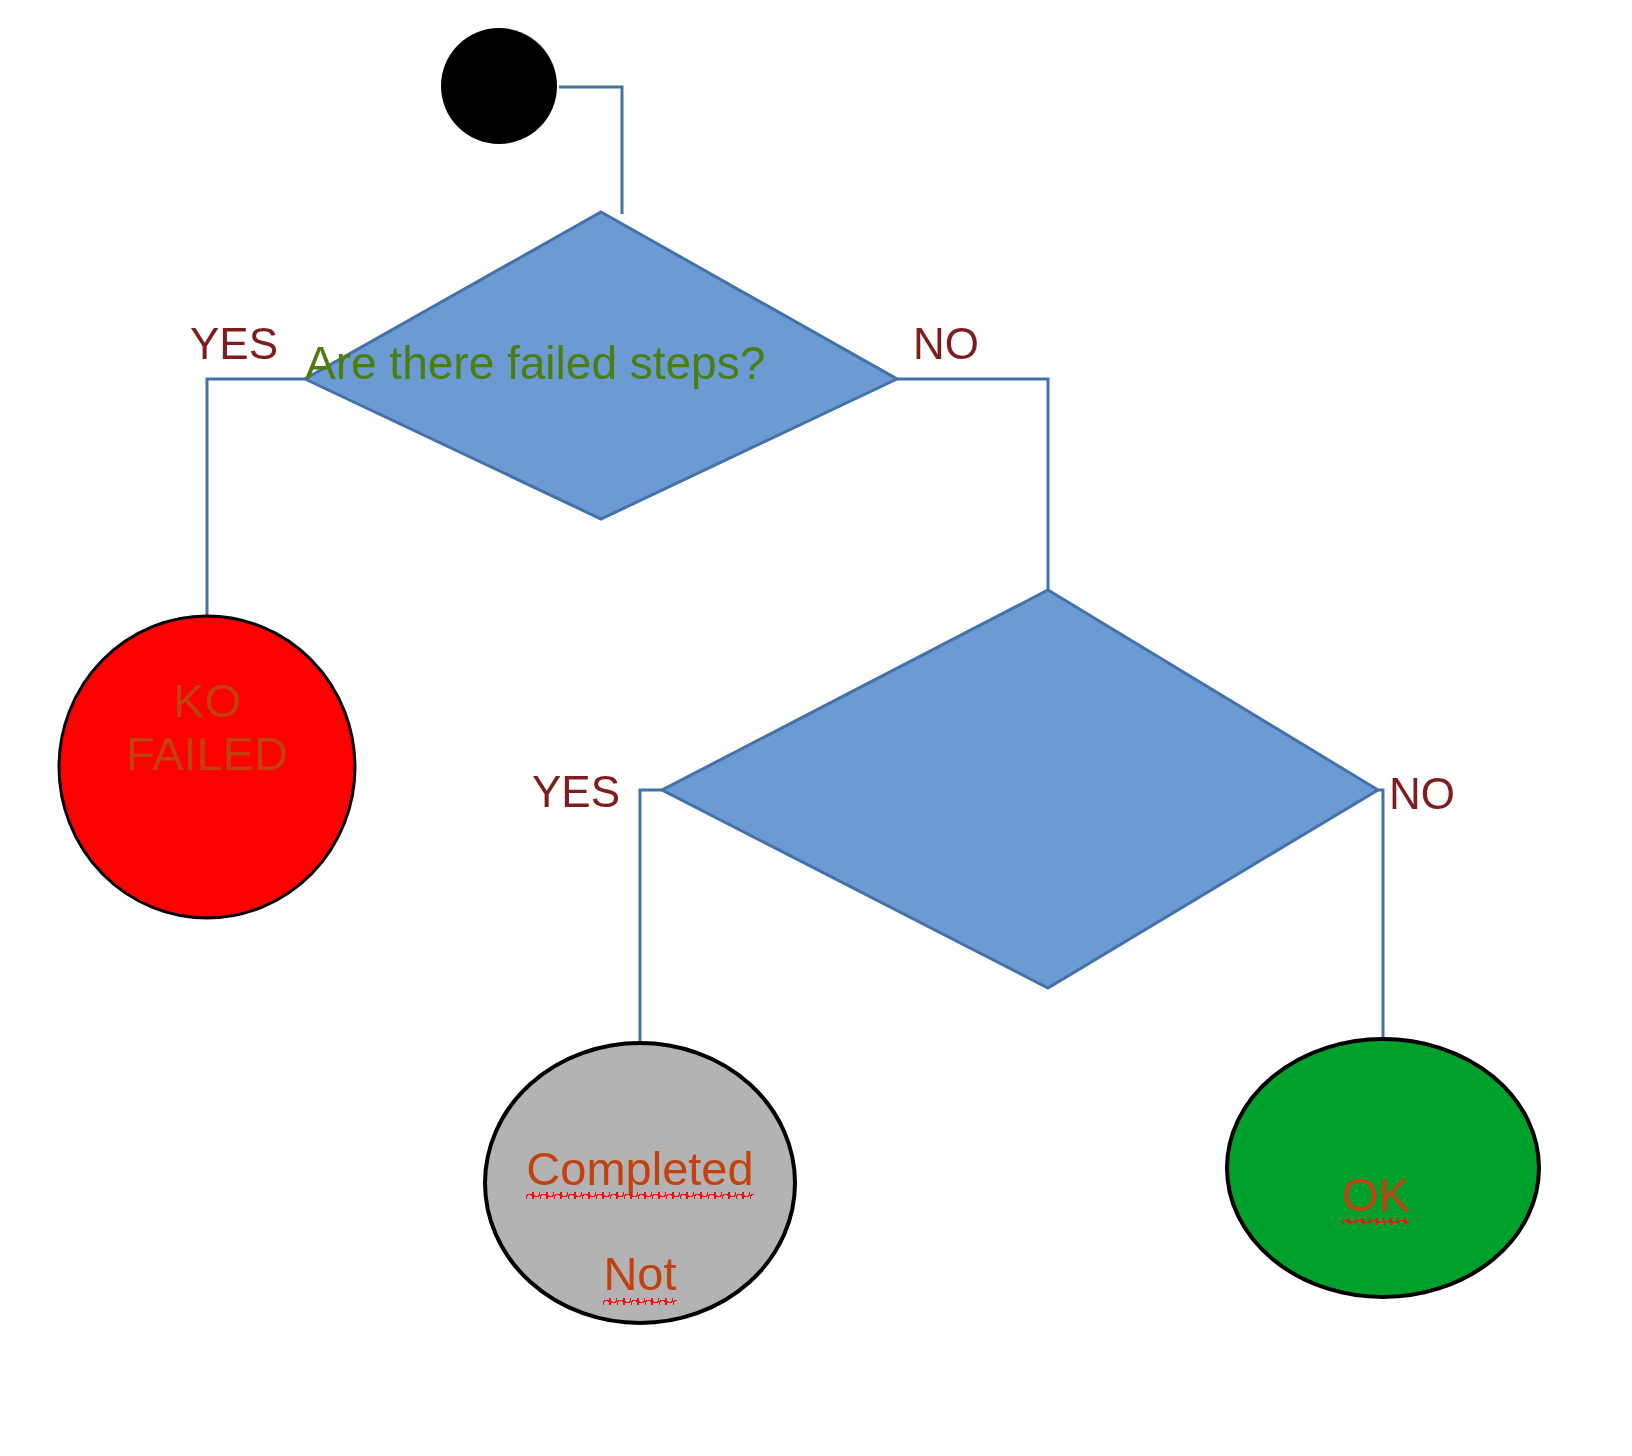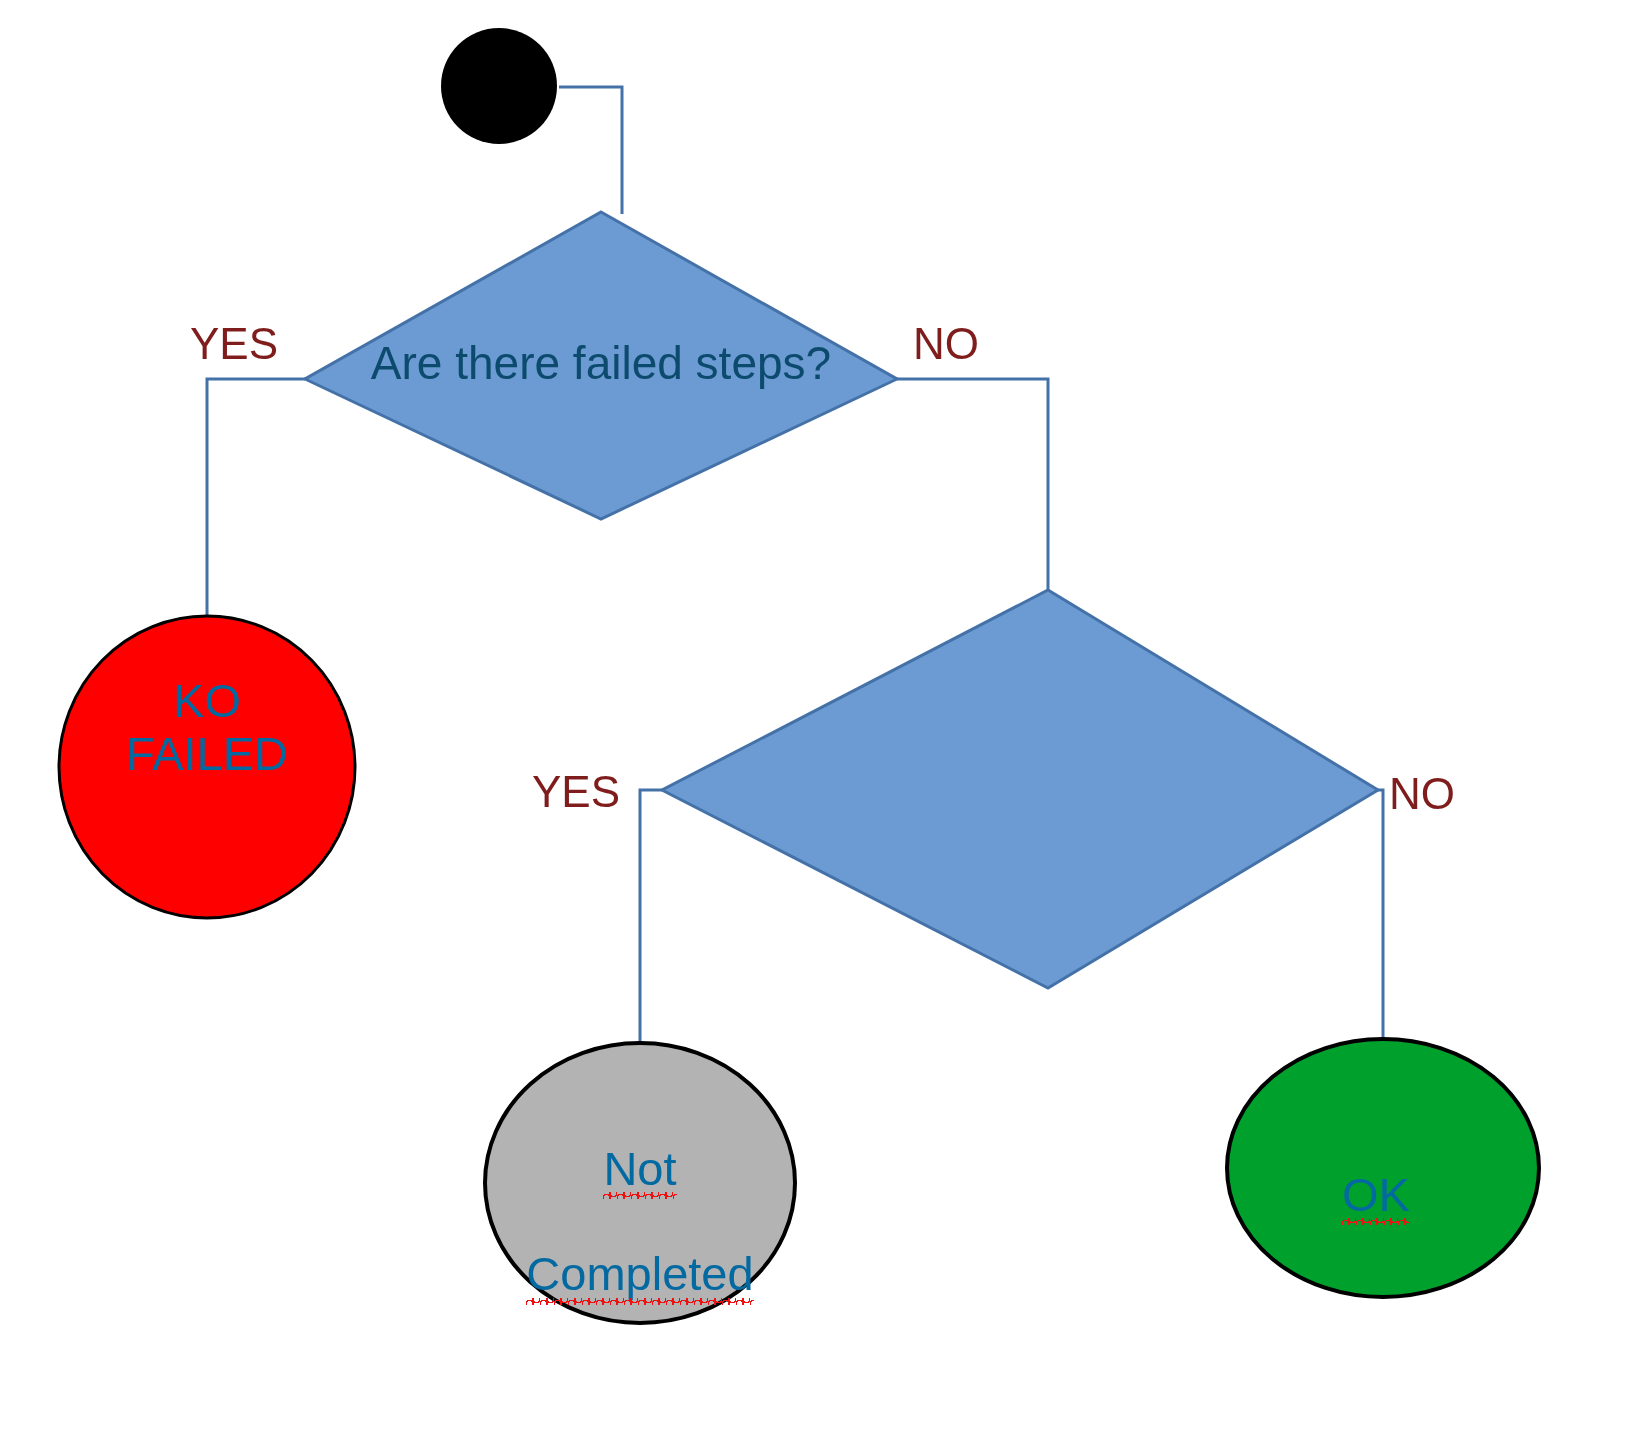--- a/index.html
+++ b/index.html
@@ -20,38 +20,37 @@
   #flow-svg {
     position: absolute;
     left: 0;
     top: 0;
     width: 1632px;
     height: 1456px;
   }
   .node-label {
     position: absolute;
     text-align: center;
-    color: #0369a1;
+    color: #c2410c;
     font-family: "Liberation Sans", sans-serif;
     line-height: 1.12;
     white-space: pre-line;
     pointer-events: none;
   }
   .edge-label {
     position: absolute;
     color: #7f1d1d;
     font-family: "Liberation Sans", sans-serif;
     font-size: 44px;
     line-height: 1;
     white-space: nowrap;
   }
   .diamond-text {
     position: absolute;
-    text-align: center;
-    color: #0c4a6e;
+    color: #4d7c0f;
     font-family: "Liberation Sans", sans-serif;
     white-space: pre-line;
   }
   
   .spell {
     display: inline-block;
     position: relative;
   }
   .spell::after {
     content: "";
@@ -107,22 +106,22 @@
     <ellipse cx="1383" cy="1168" rx="156" ry="129" fill="#00A02C" stroke="#000000" stroke-width="4"></ellipse>
   </svg>
 
   <div class="diamond-text" style="left:305px; top:338px; width:592px; font-size:46px; line-height:1.12;">Are there failed steps?</div>
 
 
   <div class="node-label" style="left:57px; top:675px; width:300px; font-size:47px;">KO
 FAILED</div>
 
   <div class="node-label" style="left:485px; top:1090px; width:310px; font-size:47px;">
+    <div><span class="spell">Completed</span></div>
     <div><span class="spell">Not</span></div>
-    <div><span class="spell">Completed</span></div>
   </div>
 
   <div class="node-label" style="left:1226px; top:1116px; width:300px; font-size:47px;">
     <span class="spell">OK</span>
   </div>
 
   <div class="edge-label" style="left:190px; top:322px;">YES</div>
 
   <div class="edge-label" style="left:913px; top:322px;">NO</div>
 

